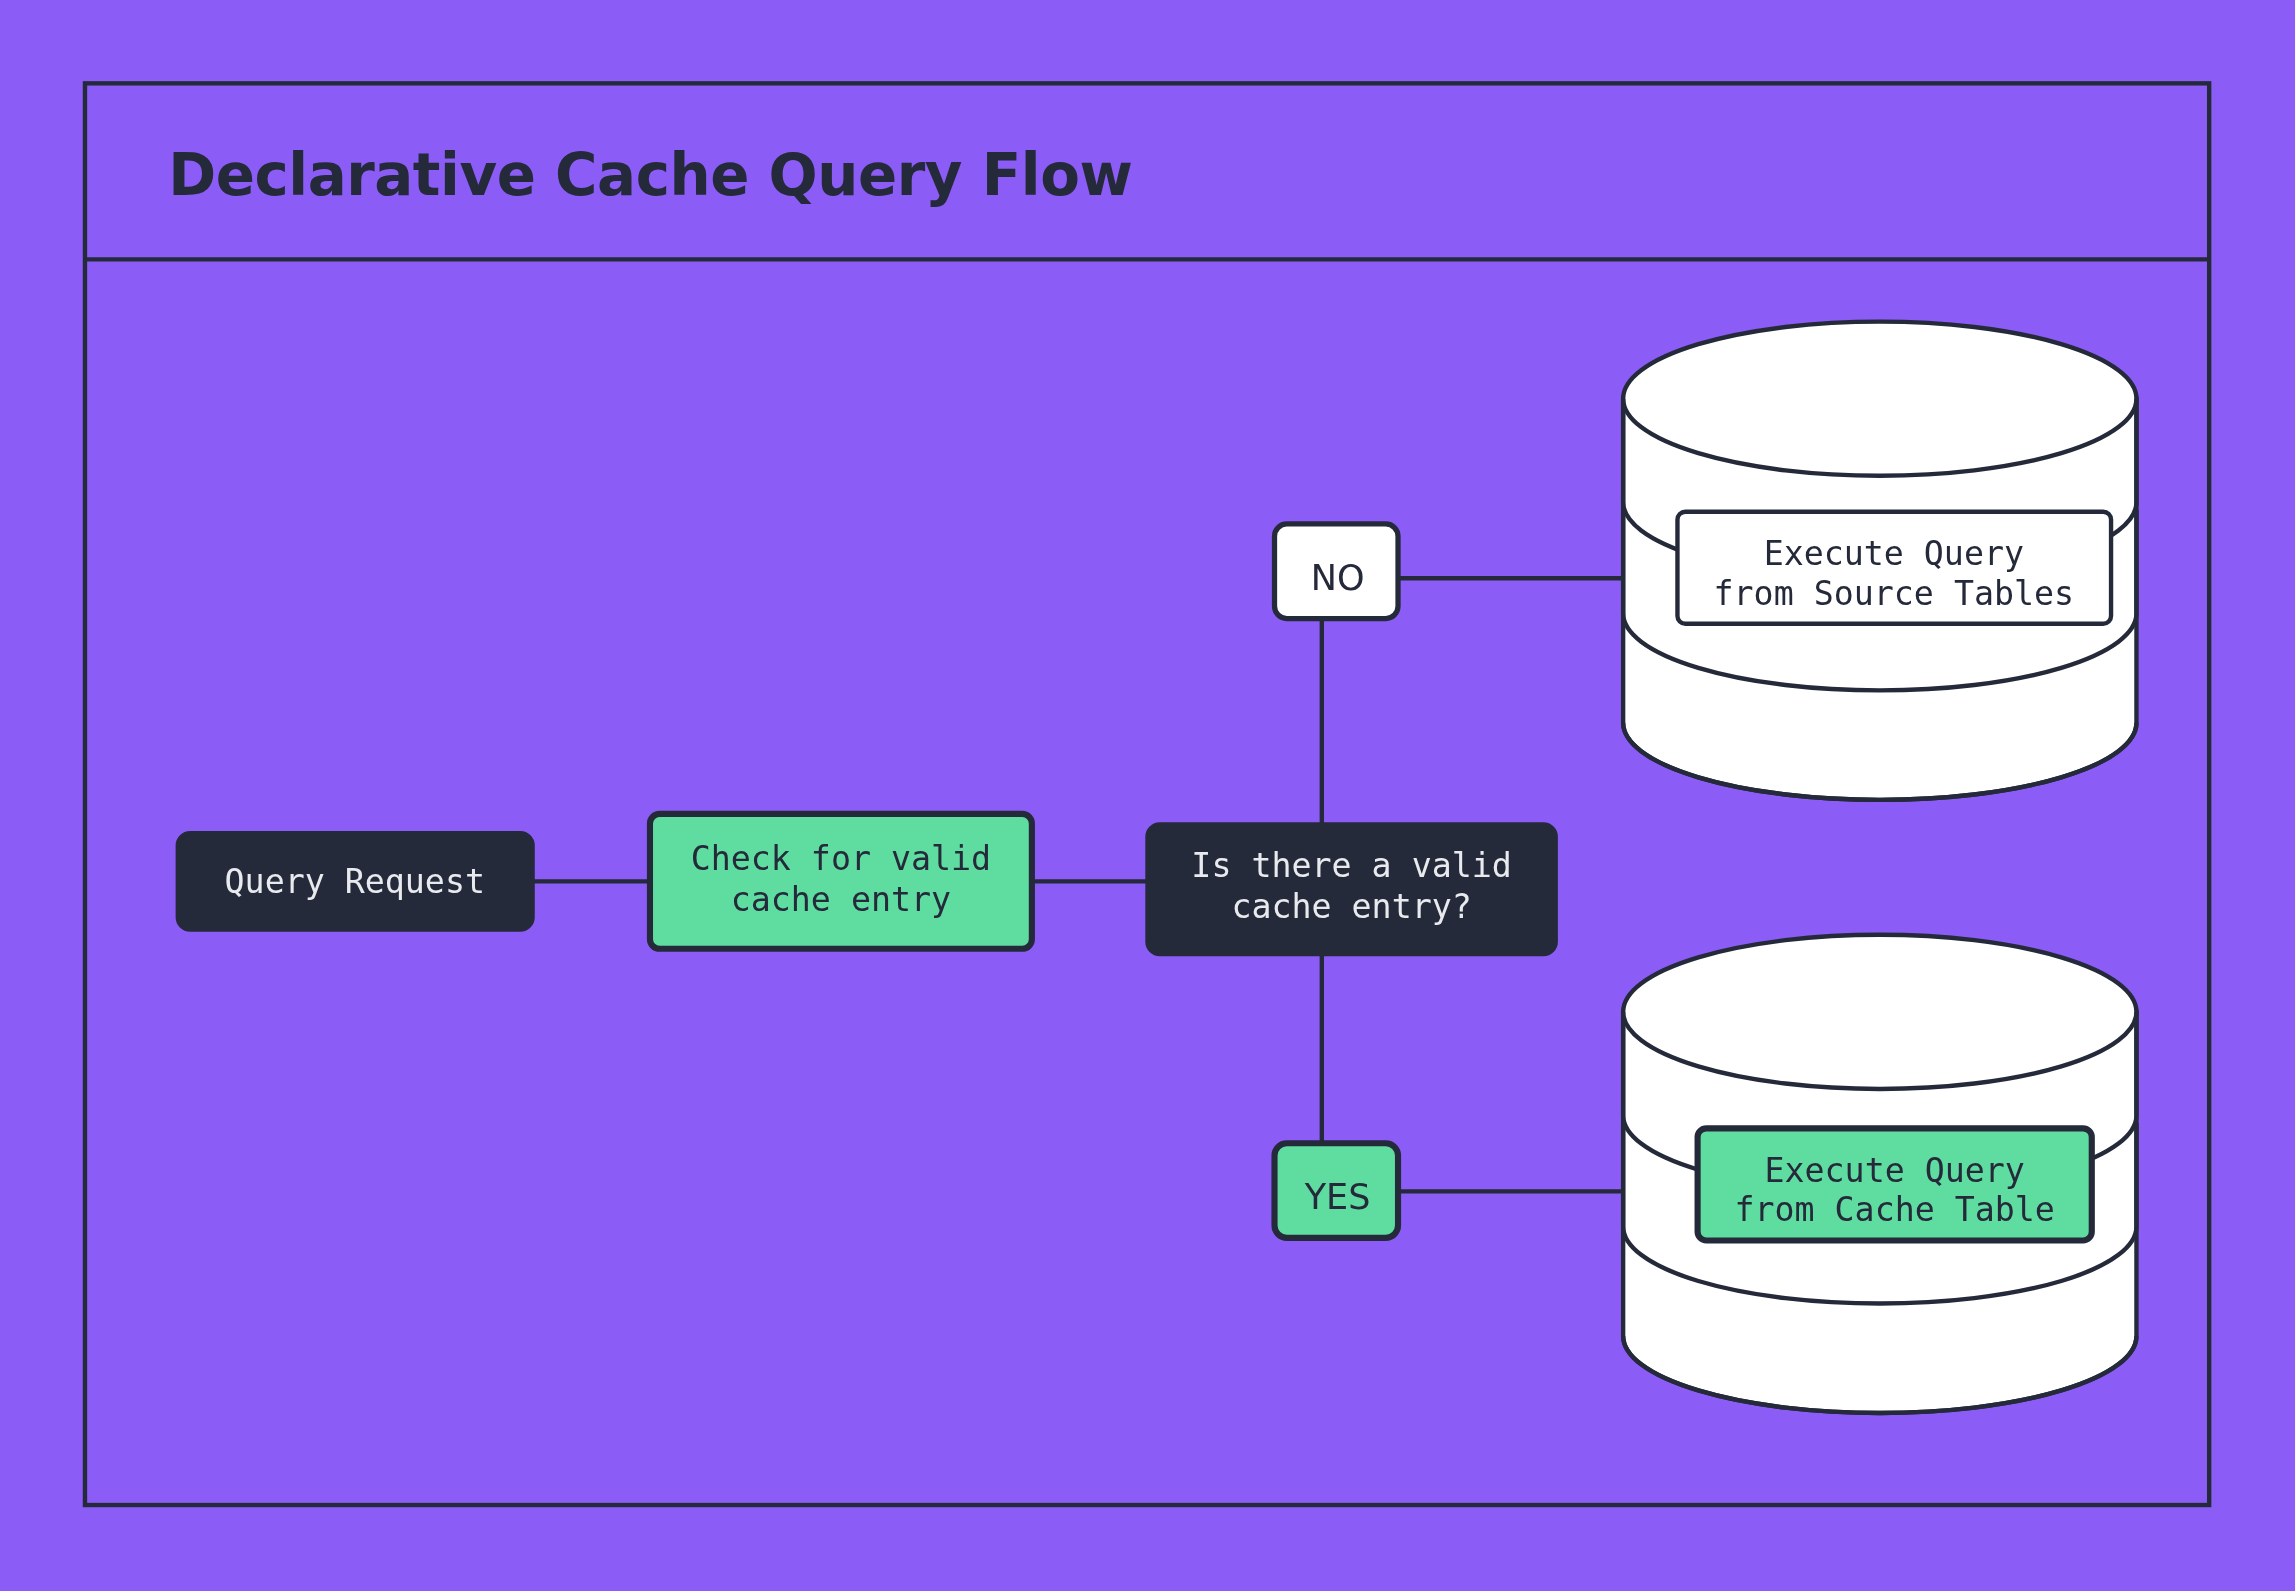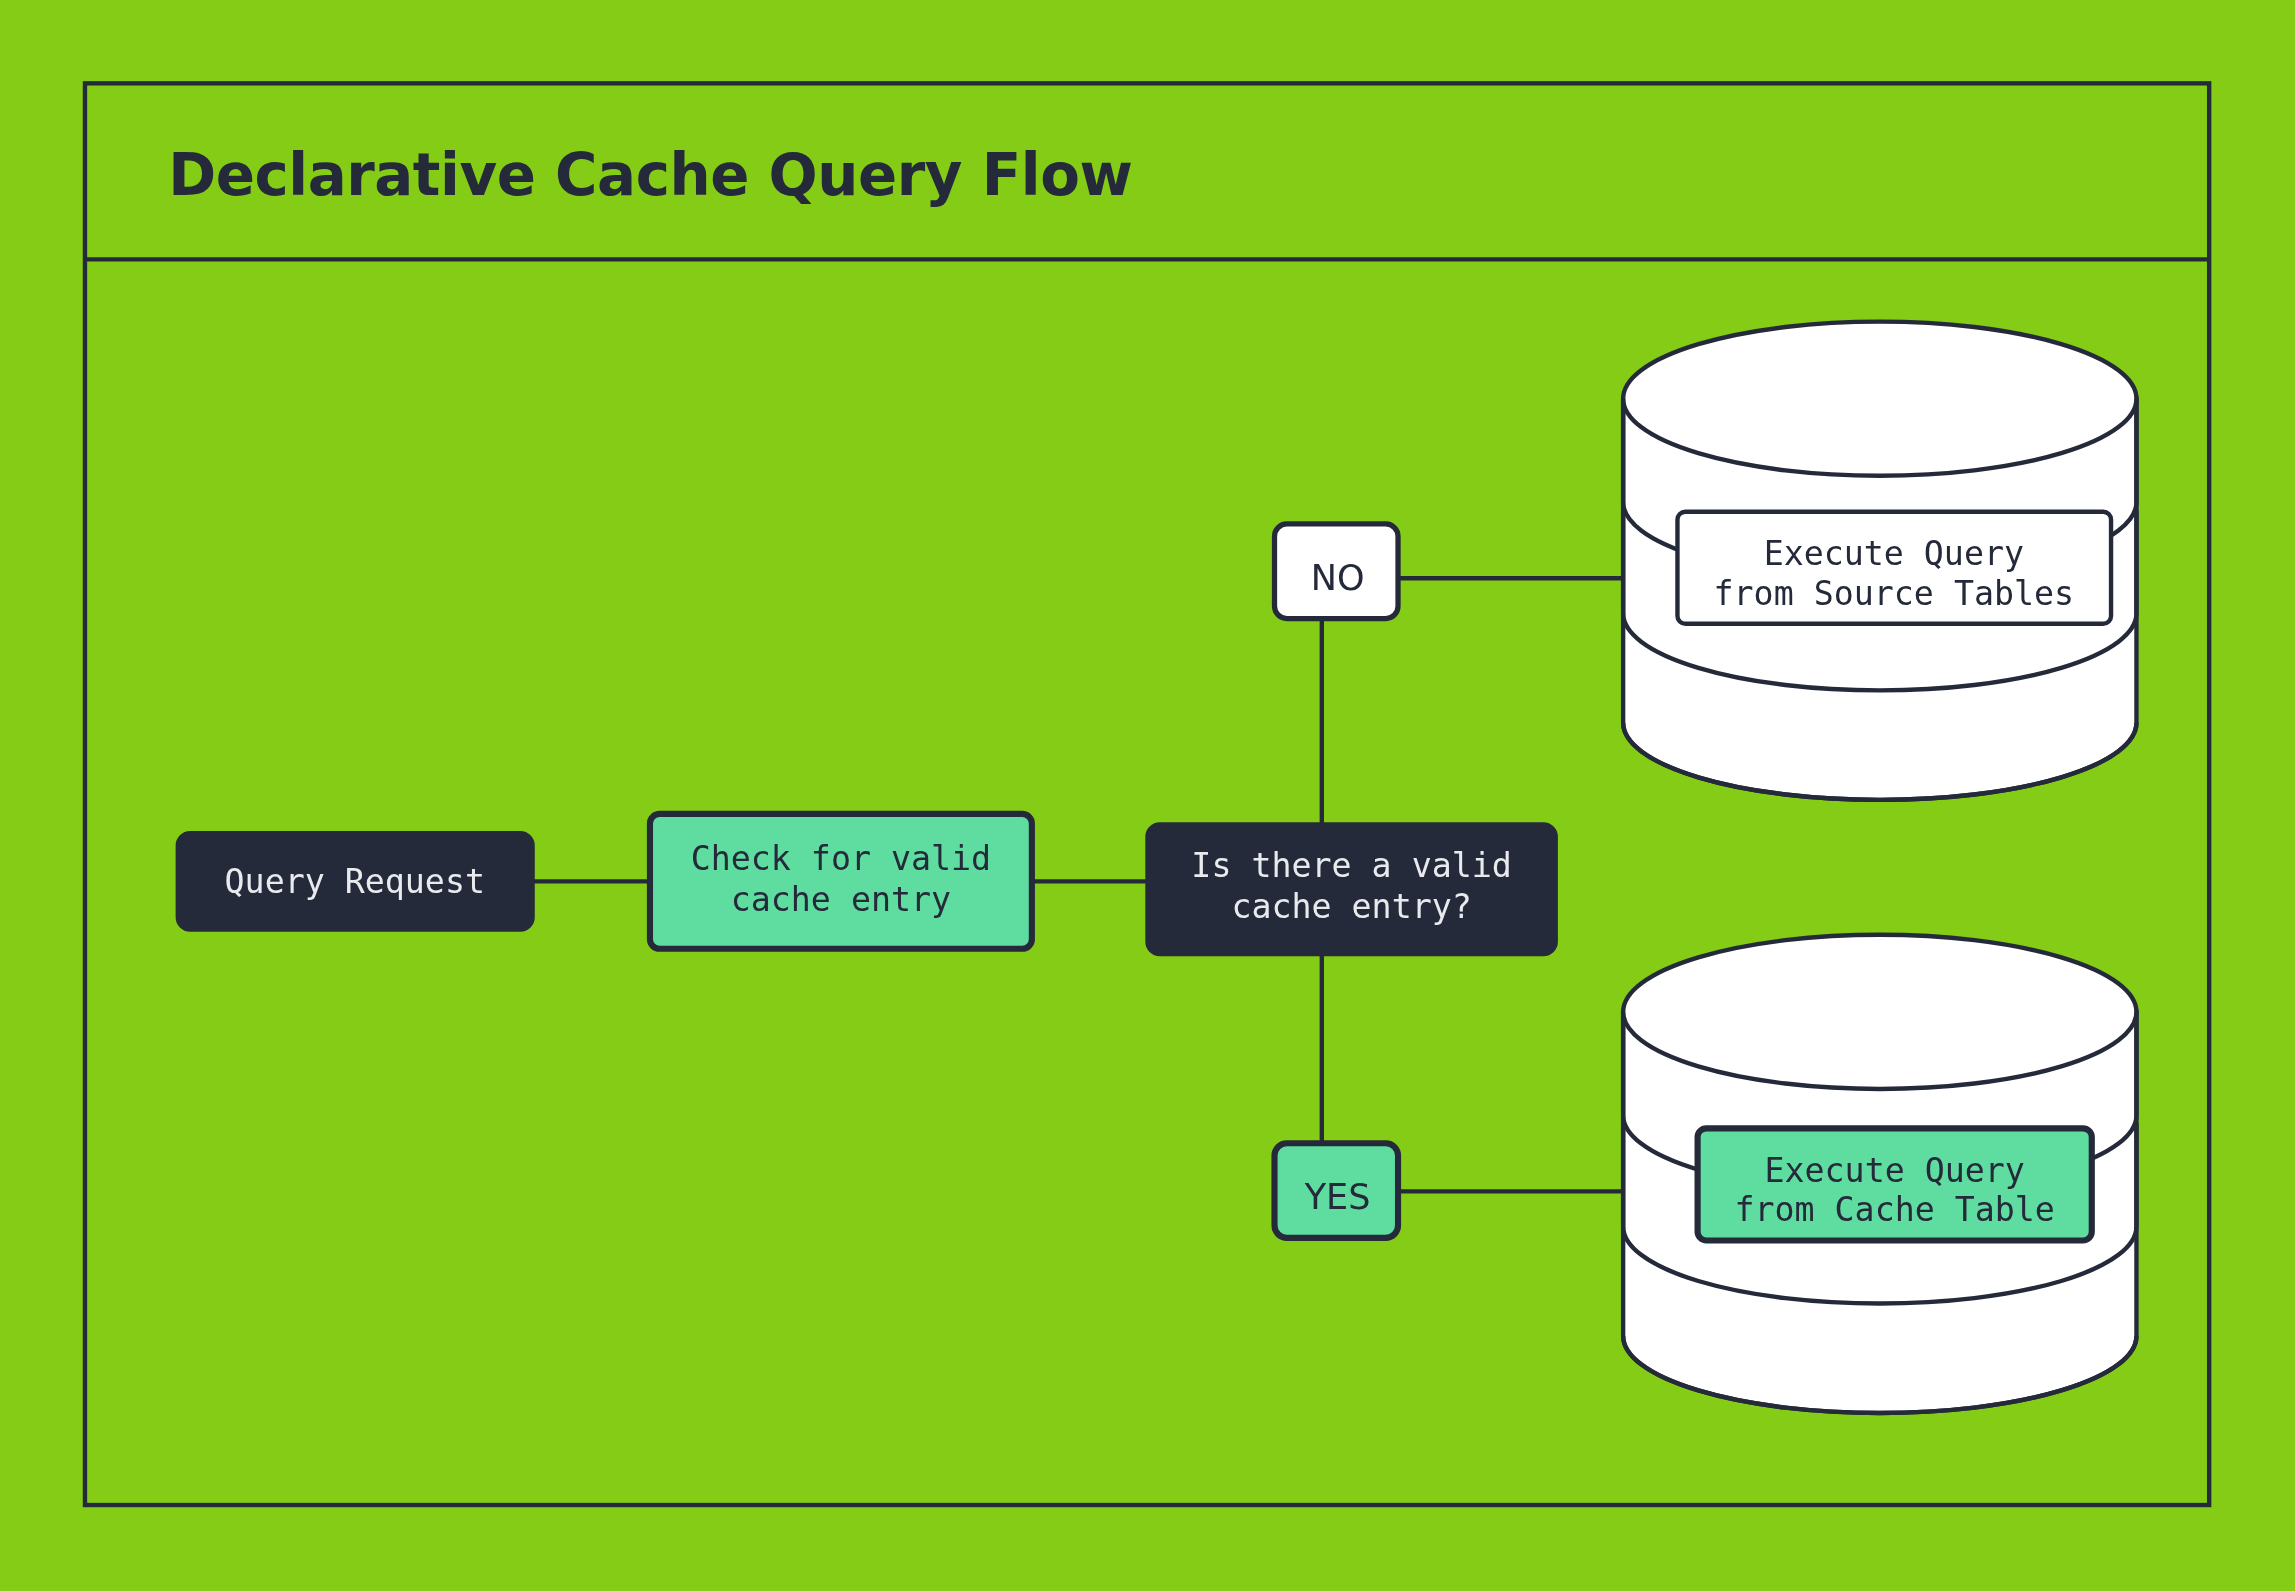--- a/index.html
+++ b/index.html
@@ -10,21 +10,21 @@
   body {
     width: 2295px;
     height: 1591px;
     font-family: "DejaVu Sans", sans-serif;
     overflow: hidden;
   }
   #stage {
     position: relative;
     width: 2295px;
     height: 1591px;
-    background: #84cc16;
+    background: #8b5cf6;
   }
   #diagram-svg {
     position: absolute;
     top: 0;
     left: 0;
     width: 2295px;
     height: 1591px;
   }
   .frame-rect {
     fill: none;

